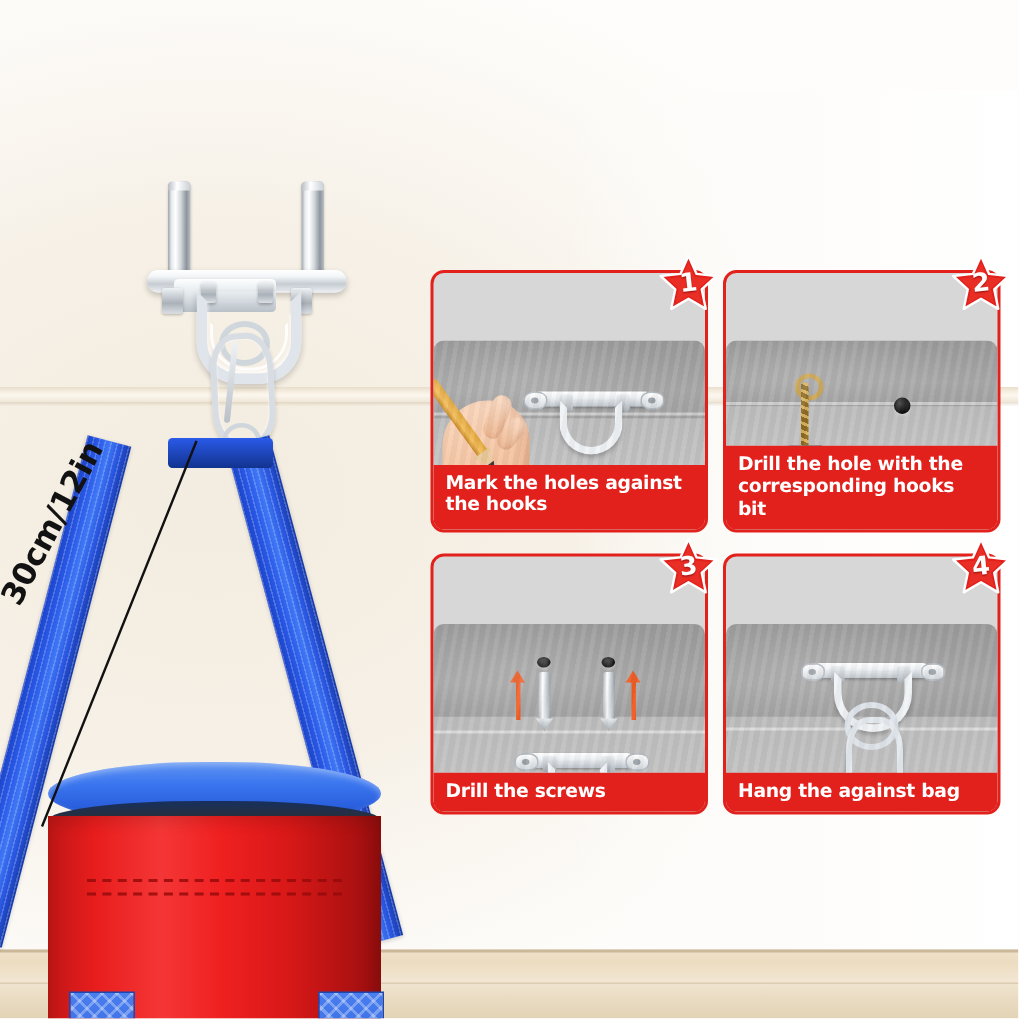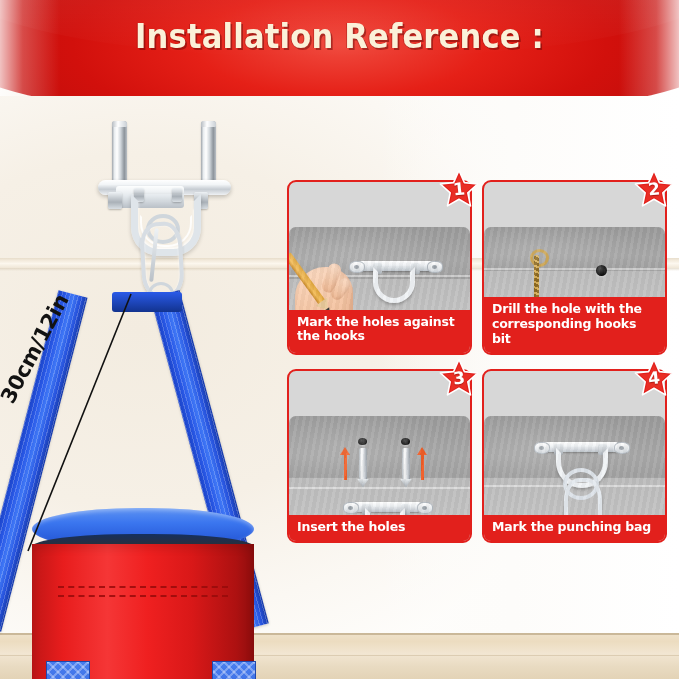--- a/index.html
+++ b/index.html
@@ -403,28 +403,20 @@
 <div id="page">
 
   <div class="bg-wall"></div>
   <div class="bg-wall-right"></div>
   <div class="molding"></div>
   <div class="molding-2"></div>
   <div class="floor"></div>
   <div class="floor-line"></div>
   <div class="floor-line2"></div>
 
-  <div class="banner">
-    <div class="banner-rim"></div>
-    <div class="banner-fill"></div>
-    <div class="banner-gloss"></div>
-    <div class="banner-edge-l"></div>
-    <div class="banner-edge-r"></div>
-    <div class="banner-title">Installation Reference :</div>
-  </div>
 
   <div class="product">
     <div class="bolt l"></div>
     <div class="bolt r"></div>
     <div class="bolt-cap l"></div>
     <div class="bolt-cap r"></div>
 
     <div class="plate"></div>
     <div class="plate-body"></div>
     <div class="plate-nut l"></div>
@@ -535,21 +527,21 @@
           <div class="up-arrow" style="left:132px;top:38px;"></div>
           <div class="mini-bracket">
             <div class="mb-plate" style="left:62px;top:86px;width:72px;"></div>
             <div class="mb-eye" style="left:54px;top:86px;"></div>
             <div class="mb-eye" style="left:128px;top:86px;"></div>
             <div class="mb-nut" style="left:73px;top:88px;"></div>
             <div class="mb-nut" style="left:112px;top:88px;"></div>
             <div class="mb-d" style="left:76px;top:92px;width:30px;height:24px;"></div>
           </div>
         </div>
-        <div class="caption">Insert the holes</div>
+        <div class="caption">Drill the screws</div>
       </div>
       <div class="star">
         <svg viewBox="0 0 42 42" width="42" height="42">
           <path d="M21 1.5 L26.4 13.6 L39.6 15.0 L29.8 23.9 L32.5 36.9 L21 30.2 L9.5 36.9 L12.2 23.9 L2.4 15.0 L15.6 13.6 Z" fill="#e2201c" stroke="#ffffff" stroke-width="1.6" stroke-linejoin="round"></path>
           <path d="M21 6 L25.1 15.6 L35.2 16.6 L27.6 23.5 L29.7 33.3 L21 28.2 L12.3 33.3 L14.4 23.5 L6.8 16.6 L16.9 15.6 Z" fill="#ef3a2e" opacity=".55"></path>
         </svg>
         <div class="star-num">3</div>
       </div>
     </div>
 
@@ -561,21 +553,21 @@
             <div class="mb-plate" style="left:58px;top:26px;width:78px;"></div>
             <div class="mb-eye" style="left:50px;top:26px;"></div>
             <div class="mb-eye" style="left:130px;top:26px;"></div>
             <div class="mb-nut" style="left:70px;top:28px;"></div>
             <div class="mb-nut" style="left:114px;top:28px;"></div>
             <div class="mb-d" style="left:72px;top:32px;width:42px;height:30px;"></div>
           </div>
           <div class="p4-link" style="left:79px;top:52px;"></div>
           <div class="p4-carab" style="left:80px;top:62px;"></div>
         </div>
-        <div class="caption">Mark the punching bag</div>
+        <div class="caption">Hang the against bag</div>
       </div>
       <div class="star">
         <svg viewBox="0 0 42 42" width="42" height="42">
           <path d="M21 1.5 L26.4 13.6 L39.6 15.0 L29.8 23.9 L32.5 36.9 L21 30.2 L9.5 36.9 L12.2 23.9 L2.4 15.0 L15.6 13.6 Z" fill="#e2201c" stroke="#ffffff" stroke-width="1.6" stroke-linejoin="round"></path>
           <path d="M21 6 L25.1 15.6 L35.2 16.6 L27.6 23.5 L29.7 33.3 L21 28.2 L12.3 33.3 L14.4 23.5 L6.8 16.6 L16.9 15.6 Z" fill="#ef3a2e" opacity=".55"></path>
         </svg>
         <div class="star-num">4</div>
       </div>
     </div>
 

